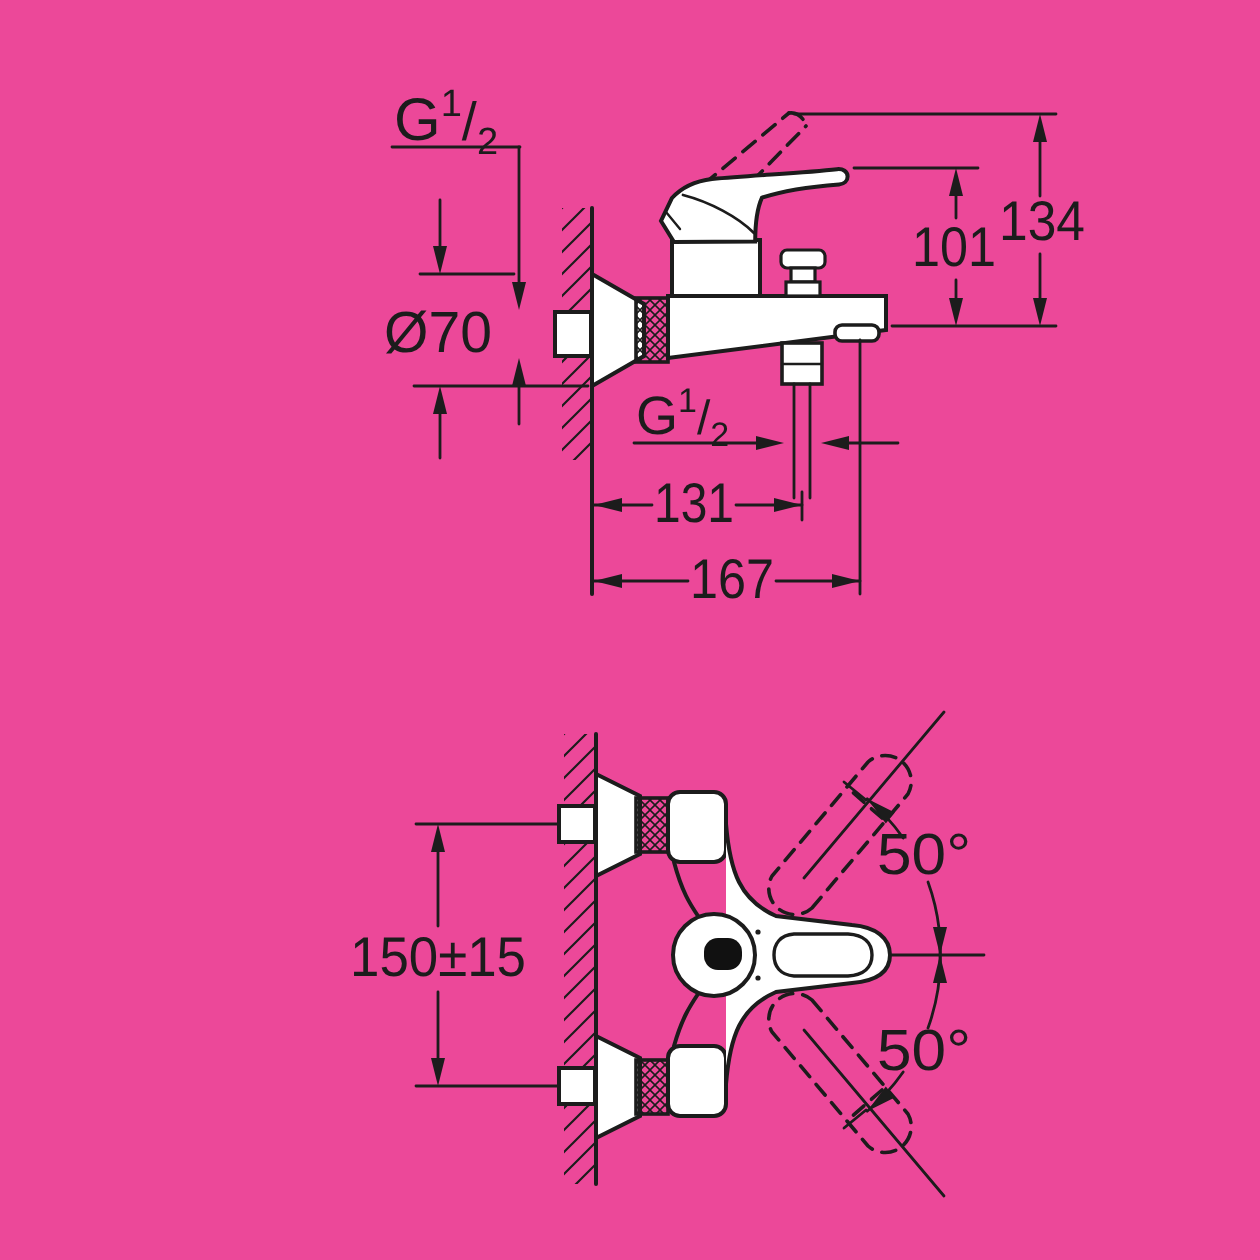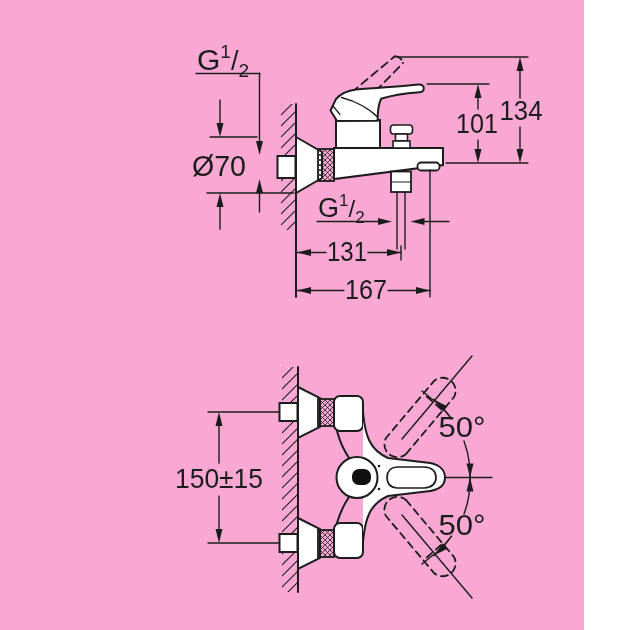--- a/index.html
+++ b/index.html
@@ -1,16 +1,16 @@
 <!DOCTYPE html>
 <html><head>
 <meta charset="utf-8">
 <style>
   html,body{margin:0;padding:0;background:#ffffff;}
-  .stage{width:584px;height:630px;background:#f9a8d4;position:relative;overflow:hidden;
+  .stage{width:630px;height:630px;background:#ec4899;position:relative;overflow:hidden;
          font-family:"Liberation Sans", sans-serif;}
   svg{display:block;}
   text{font-family:"Liberation Sans", sans-serif;fill:#1c1c1c;}
 </style>
 </head>
 <body>
 
 <div class="stage">
 <svg width="630" height="630" viewBox="0 0 630 630">
   <defs>

